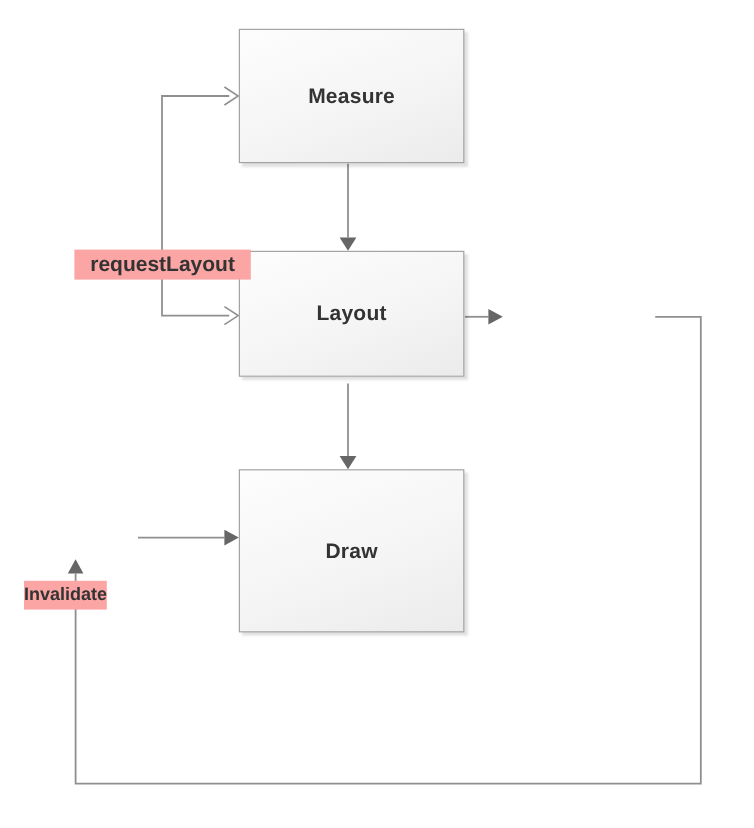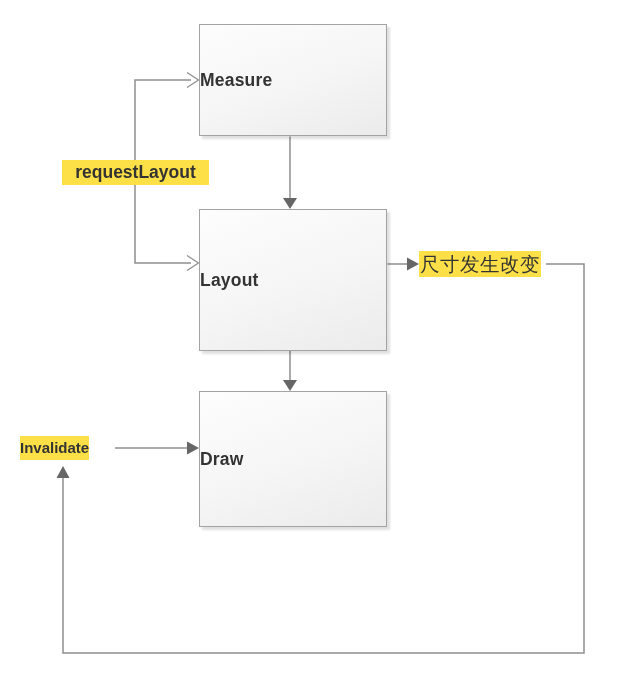--- a/index.html
+++ b/index.html
@@ -23,36 +23,38 @@
   }
   .node {
     position: absolute;
     width: 188px;
     box-sizing: border-box;
     border: 1px solid #a3a3a3;
     background: linear-gradient(160deg, #fdfdfd 0%, #f5f5f5 55%, #ebebeb 100%);
     box-shadow: 3px 3px 2px rgba(0,0,0,0.12);
     display: flex;
     align-items: center;
+    justify-content: center;
     z-index: 2;
     color: #333333;
     font-size: 17.5px;
     font-weight: bold;
     letter-spacing: 0.2px;
   }
   #node-measure { left: 199px; top: 24px;  height: 112px; }
-  #node-layout  { left: 199px; top: 209px; height: 142px; }
+  #node-layout  { left: 199px; top: 209px; height: 105px; }
   #node-draw    { left: 199px; top: 391px; height: 136px; }
 
   .edge-label {
     position: absolute;
     z-index: 3;
     color: #333333;
-    background: #fde047;
+    background: #fca5a5;
     white-space: nowrap;
+    margin-top: 48px;
   }
   #label-requestlayout {
     left: 62px;
     top: 160px;
     width: 147px;
     height: 25px;
     line-height: 25px;
     text-align: center;
     font-size: 17.5px;
     font-weight: bold;
@@ -124,17 +126,16 @@
   <div class="node" id="node-layout">
     <span>Layout</span>
   </div>
 
   <div class="node" id="node-draw">
     <span>Draw</span>
   </div>
 
   <div class="edge-label" id="label-requestlayout">requestLayout</div>
 
-  <div class="edge-label" id="label-sizechanged">尺寸发生改变</div>
 
   <div class="edge-label" id="label-invalidate">Invalidate</div>
 
 </div>
 
 </body></html>

